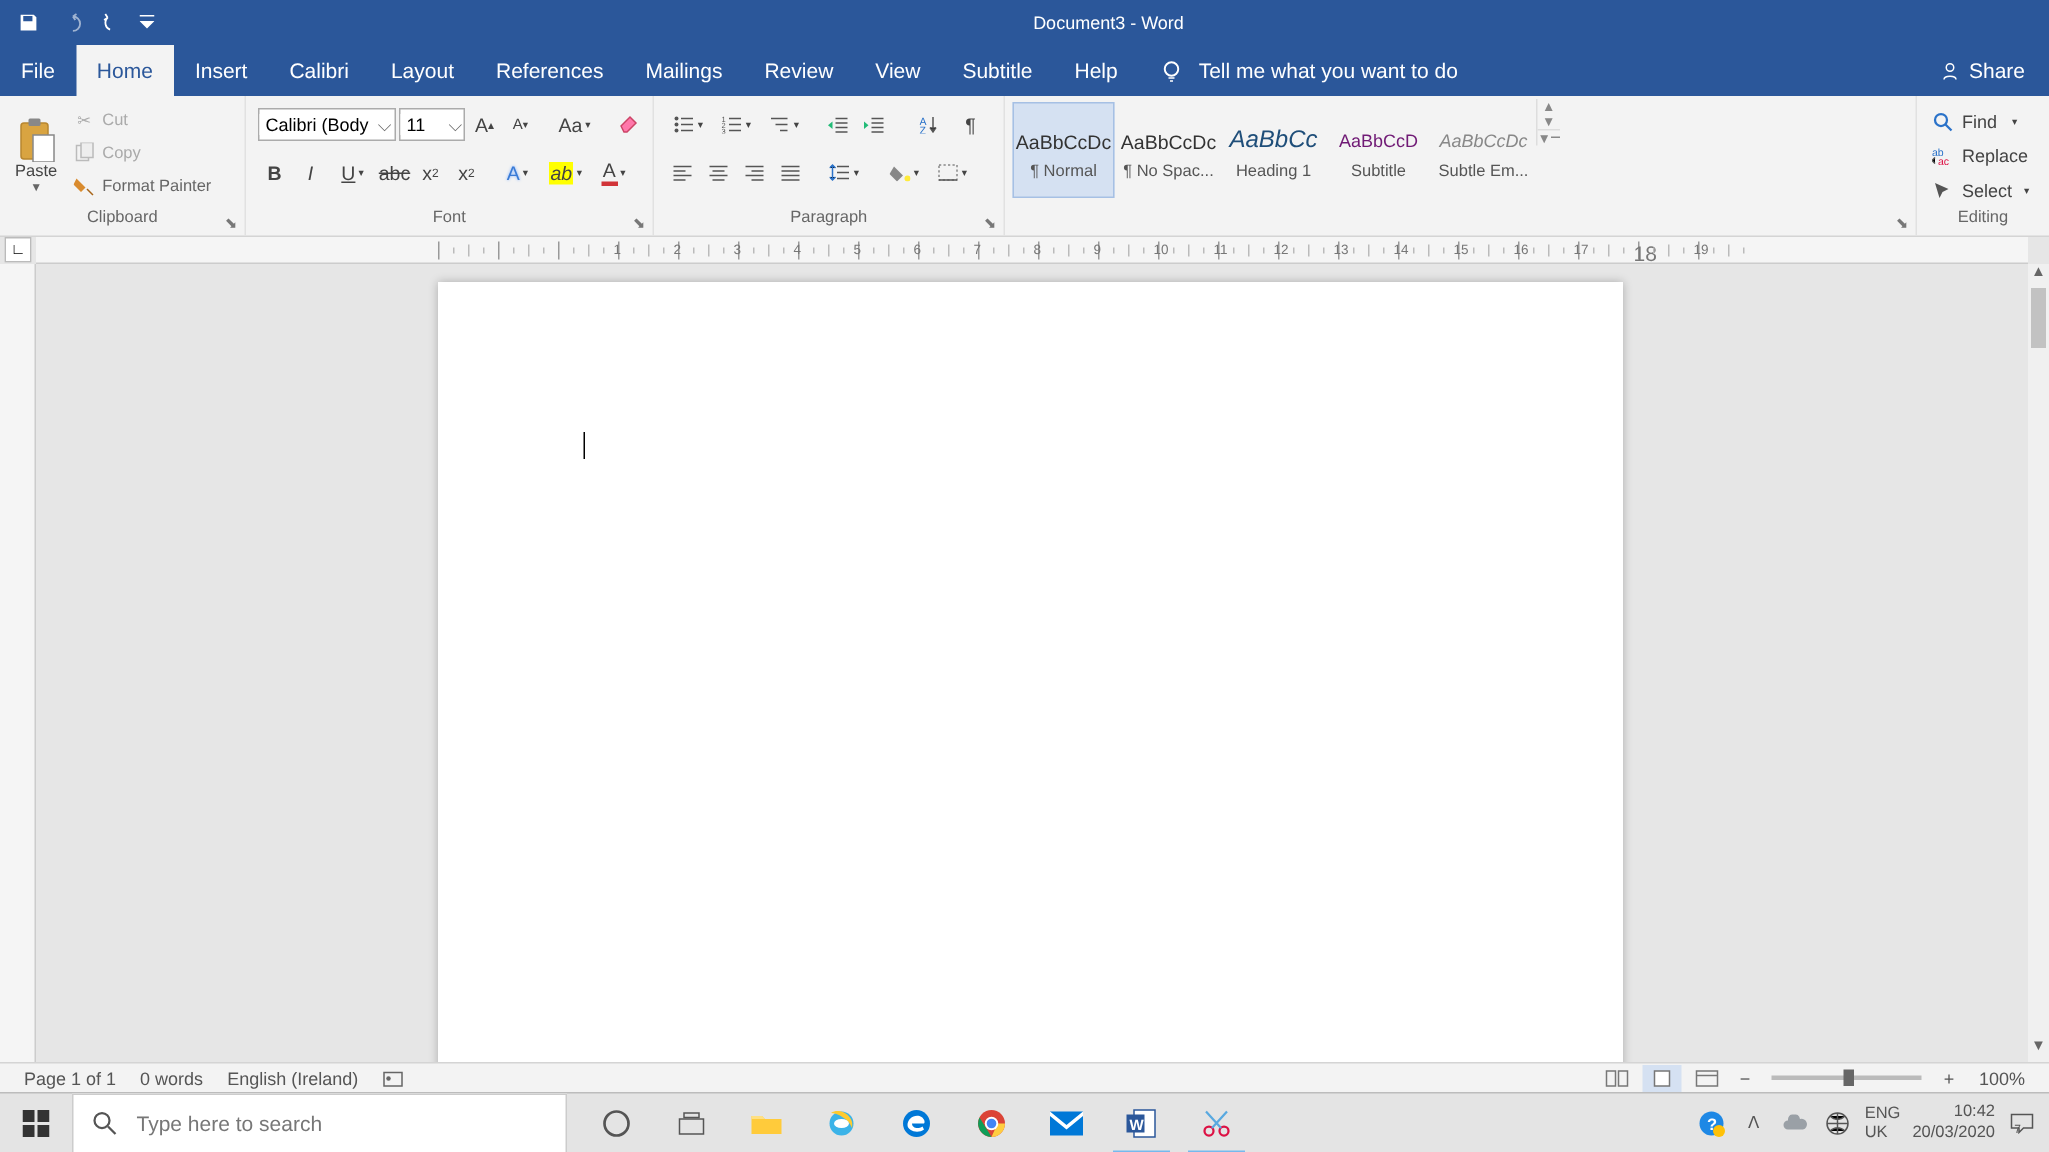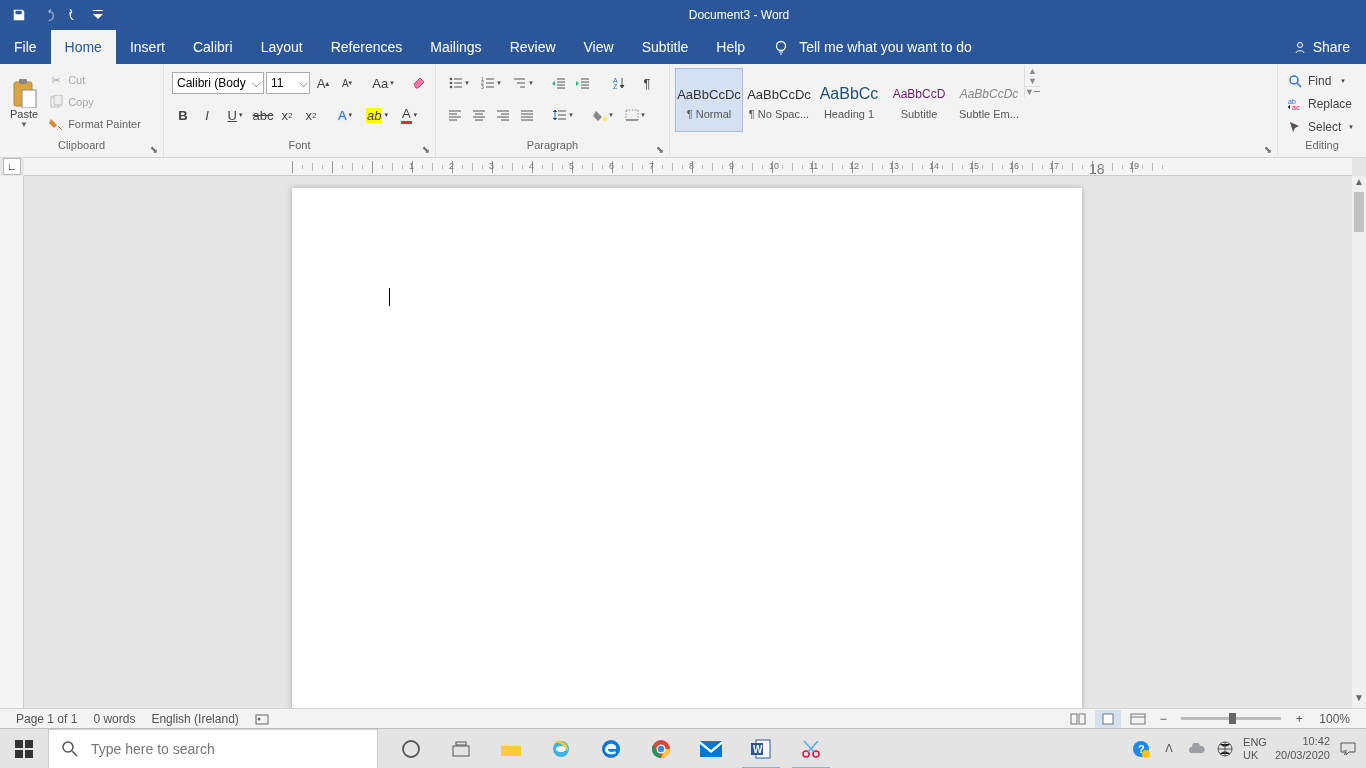--- a/index.html
+++ b/index.html
@@ -359,21 +359,21 @@
       <div class="gallery" id="styles-gallery">
           <div class="style-item sel">
             <div class="style-prev" style="font-size: 13px; color: rgb(51, 51, 51);">AaBbCcDc</div>
             <div class="style-name">¶ Normal</div>
           </div>
           <div class="style-item">
             <div class="style-prev" style="font-size: 13px; color: rgb(51, 51, 51);">AaBbCcDc</div>
             <div class="style-name">¶ No Spac...</div>
           </div>
           <div class="style-item">
-            <div class="style-prev" style="font-size: 16px; color: rgb(31, 78, 121);">AaBbCc</div>
+            <div class="style-prev" style="font-size: 16px; color: rgb(31, 78, 121); font-style: italic;">AaBbCc</div>
             <div class="style-name">Heading 1</div>
           </div>
           <div class="style-item">
             <div class="style-prev" style="font-size: 12px; color: #701a75;">AaBbCcD</div>
             <div class="style-name">Subtitle</div>
           </div>
           <div class="style-item">
             <div class="style-prev" style="font-size: 12px; color: rgb(136, 136, 136); font-style: italic;">AaBbCcDc</div>
             <div class="style-name">Subtle Em...</div>
           </div>

